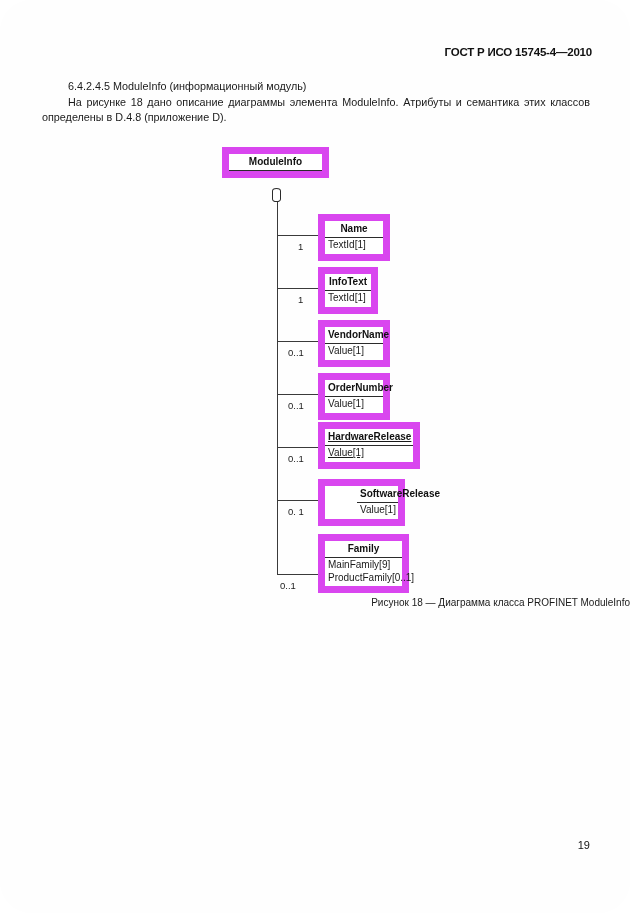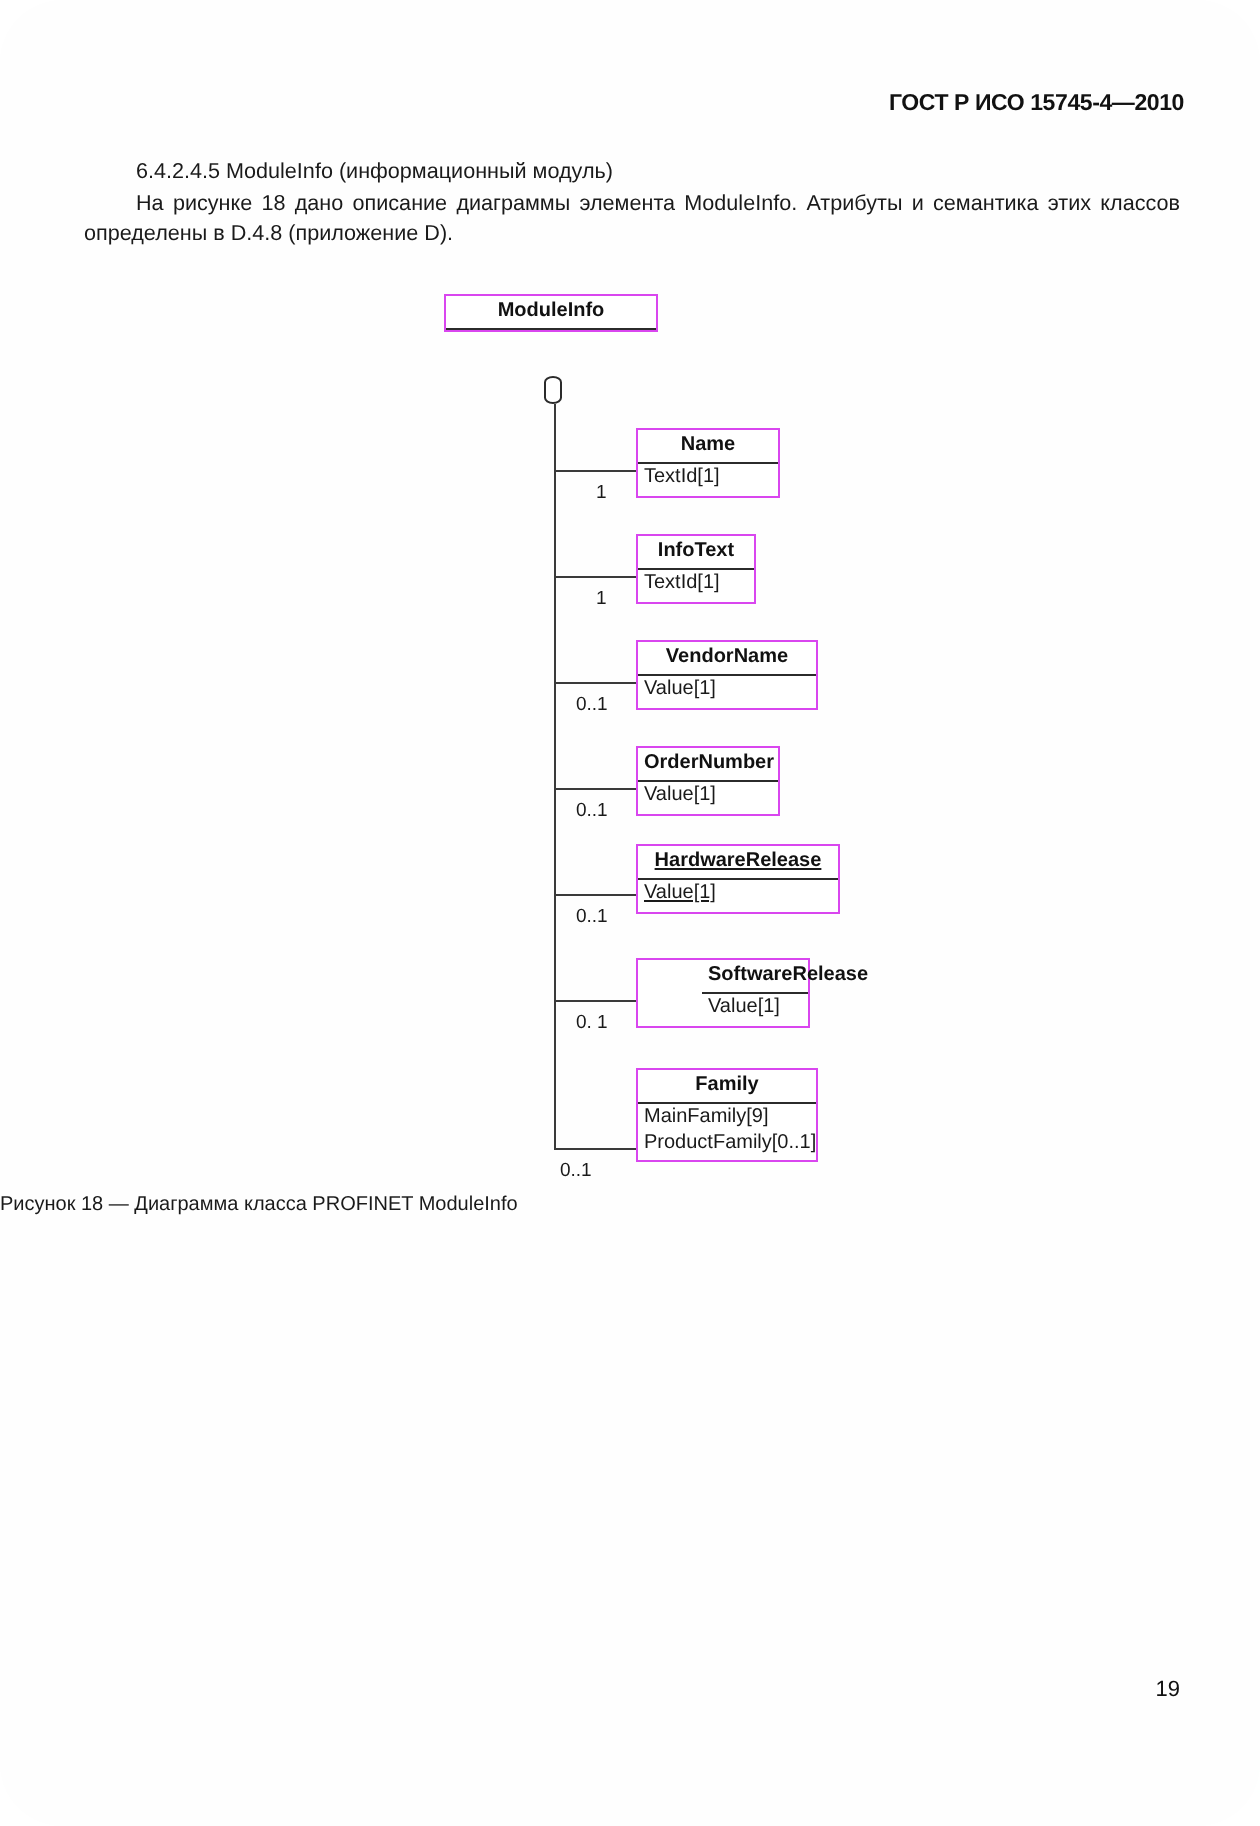--- a/index.html
+++ b/index.html
@@ -61,21 +61,21 @@
     position: absolute;
     top: 140px;
     left: 0;
     width: 630px;
     height: 450px;
   }
 
   
   .uml-box {
     position: absolute;
-    border: 1px solid #d946ef;
+    border: 7px solid #d946ef;
     background: #ffffff;
     box-sizing: border-box;
   }
   .uml-title {
     font-size: 10px;
     font-weight: bold;
     text-align: center;
     padding: 2px 3px 2px 3px;
     border-bottom: 1px solid #2b2b2b;
     line-height: 12px;
@@ -119,21 +119,21 @@
     border-radius: 50% / 22%;
     box-sizing: border-box;
   }
 
   
   .fig-caption {
     position: absolute;
     top: 597px;
     left: 0;
     width: 630px;
-    text-align: left;
+    text-align: right;
     font-size: 10px;
     color: #1a1a1a;
   }
 
   
   .page-number {
     position: absolute;
     bottom: 62px;
     right: 40px;
     font-size: 11px;
@@ -175,21 +175,21 @@
     <div class="mult" style="left:298px; top:154px;">1</div>
     <div class="uml-box" style="left:318px; top:127px; width:60px;">
       <div class="uml-title">InfoText</div>
       <div class="uml-attrs">
         <div class="uml-attr">TextId[1]</div>
       </div>
     </div>
 
     <div class="branch" style="left:277px; top:201px; width:42px;"></div>
     <div class="mult" style="left:288px; top:207px;">0..1</div>
-    <div class="uml-box" style="left:318px; top:180px; width:91px;">
+    <div class="uml-box" style="left:318px; top:180px; width:72px;">
       <div class="uml-title">VendorName</div>
       <div class="uml-attrs">
         <div class="uml-attr">Value[1]</div>
       </div>
     </div>
 
     <div class="branch" style="left:277px; top:254px; width:42px;"></div>
     <div class="mult" style="left:288px; top:260px;">0..1</div>
     <div class="uml-box" style="left:318px; top:233px; width:72px;">
       <div class="uml-title">OrderNumber</div>

